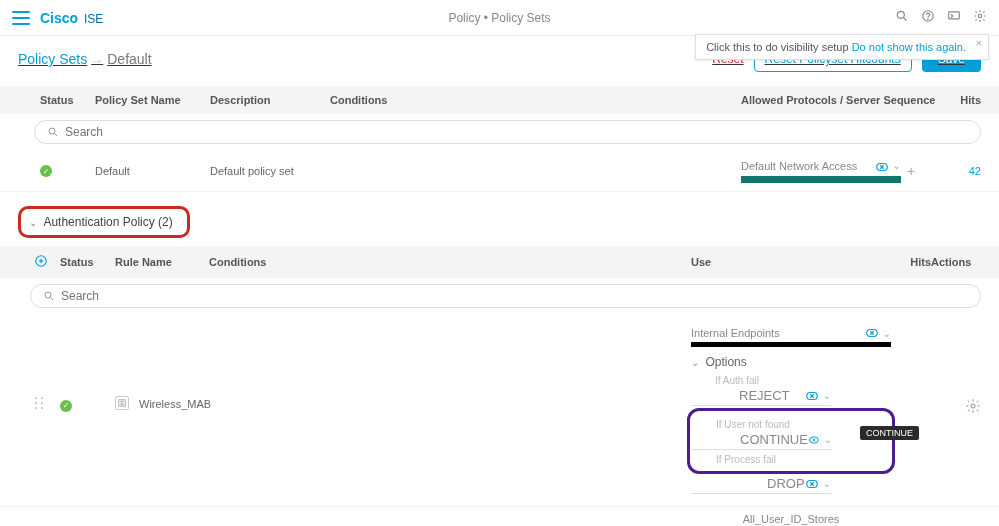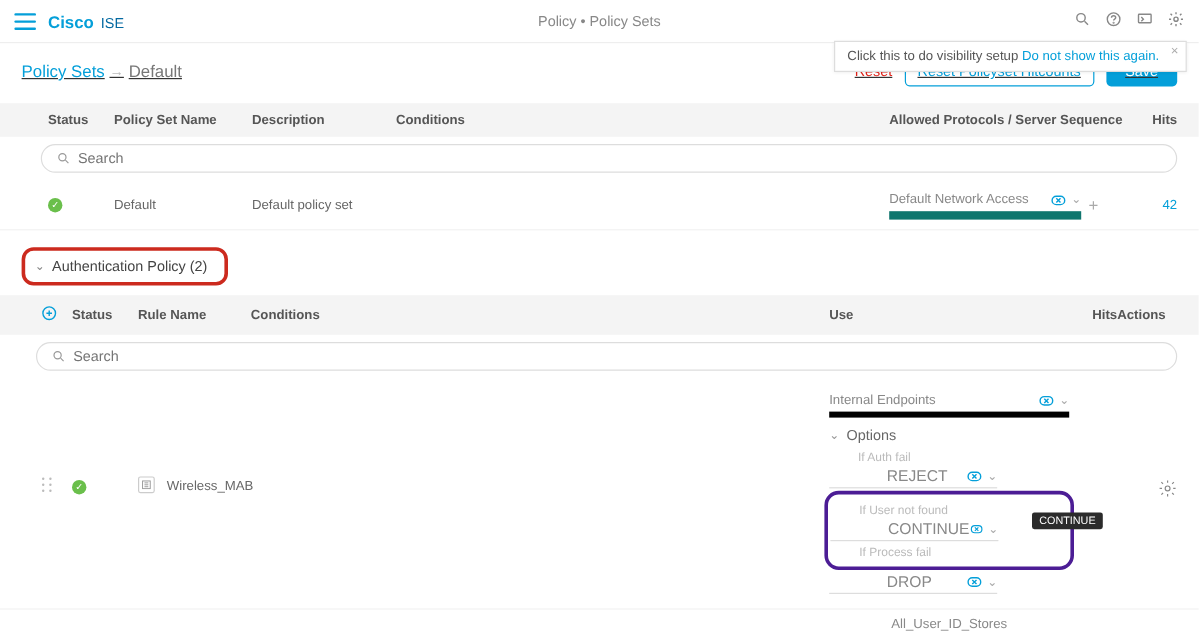--- a/index.html
+++ b/index.html
@@ -248,21 +248,21 @@
       <div class="opt-select">
         <span class="val">CONTINUE</span>
         <svg class="clear-x" viewBox="0 0 24 24" fill="none" stroke="#049fd9" stroke-width="2">
             <rect x="3" y="6" width="18" height="12" rx="6"></rect>
             <path d="M9 9l6 6M15 9l-6 6"></path>
           </svg>
         <span class="chev">⌄</span>
       </div>
       <div class="opt-label">If Process fail</div>
     </div>
-    <div class="opt-select" style="margin-top:-2px;">
+    <div class="opt-select" style="margin-top:-2px;text-align:right;">
       <span class="val">DROP</span>
       <svg class="clear-x" viewBox="0 0 24 24" fill="none" stroke="#049fd9" stroke-width="2">
           <rect x="3" y="6" width="18" height="12" rx="6"></rect>
           <path d="M9 9l6 6M15 9l-6 6"></path>
         </svg>
       <span class="chev">⌄</span>
     </div>
   </div>
   <div class="rr-hits"></div>
   <div class="rr-act">

